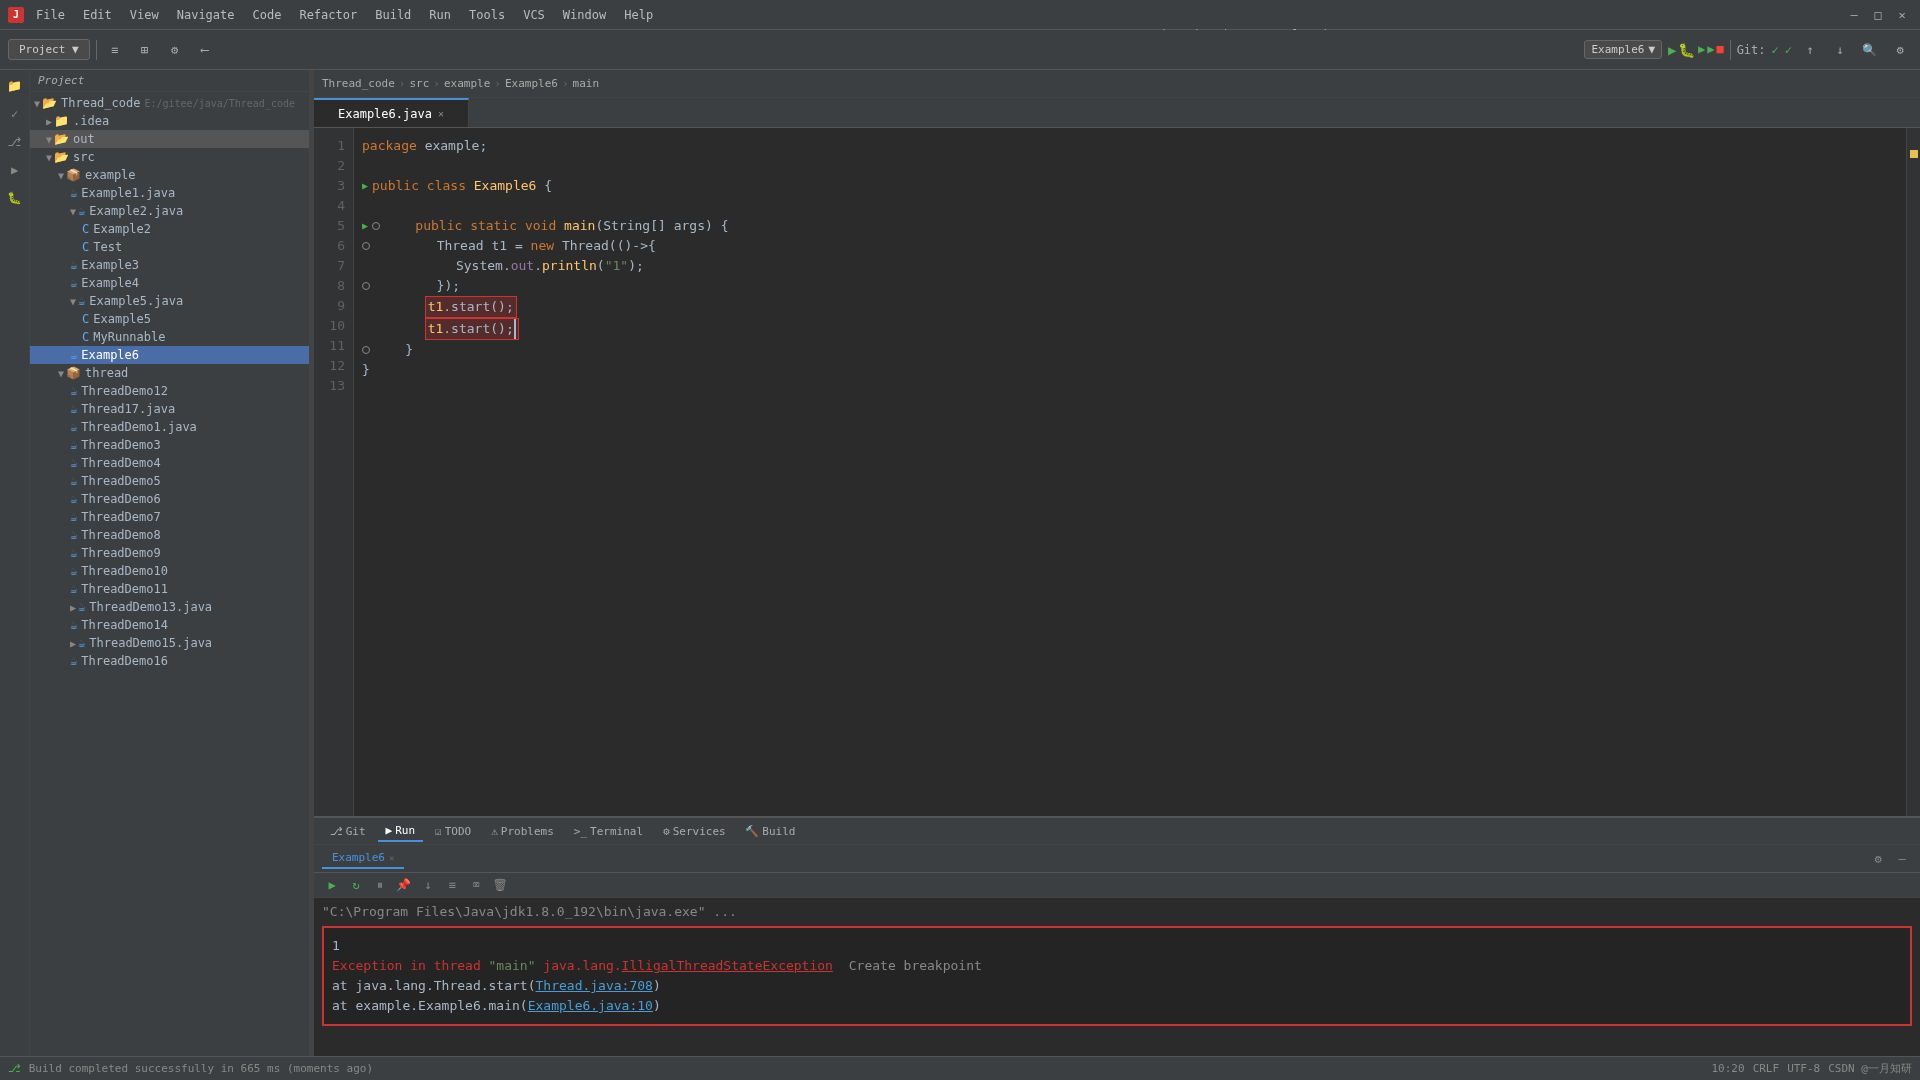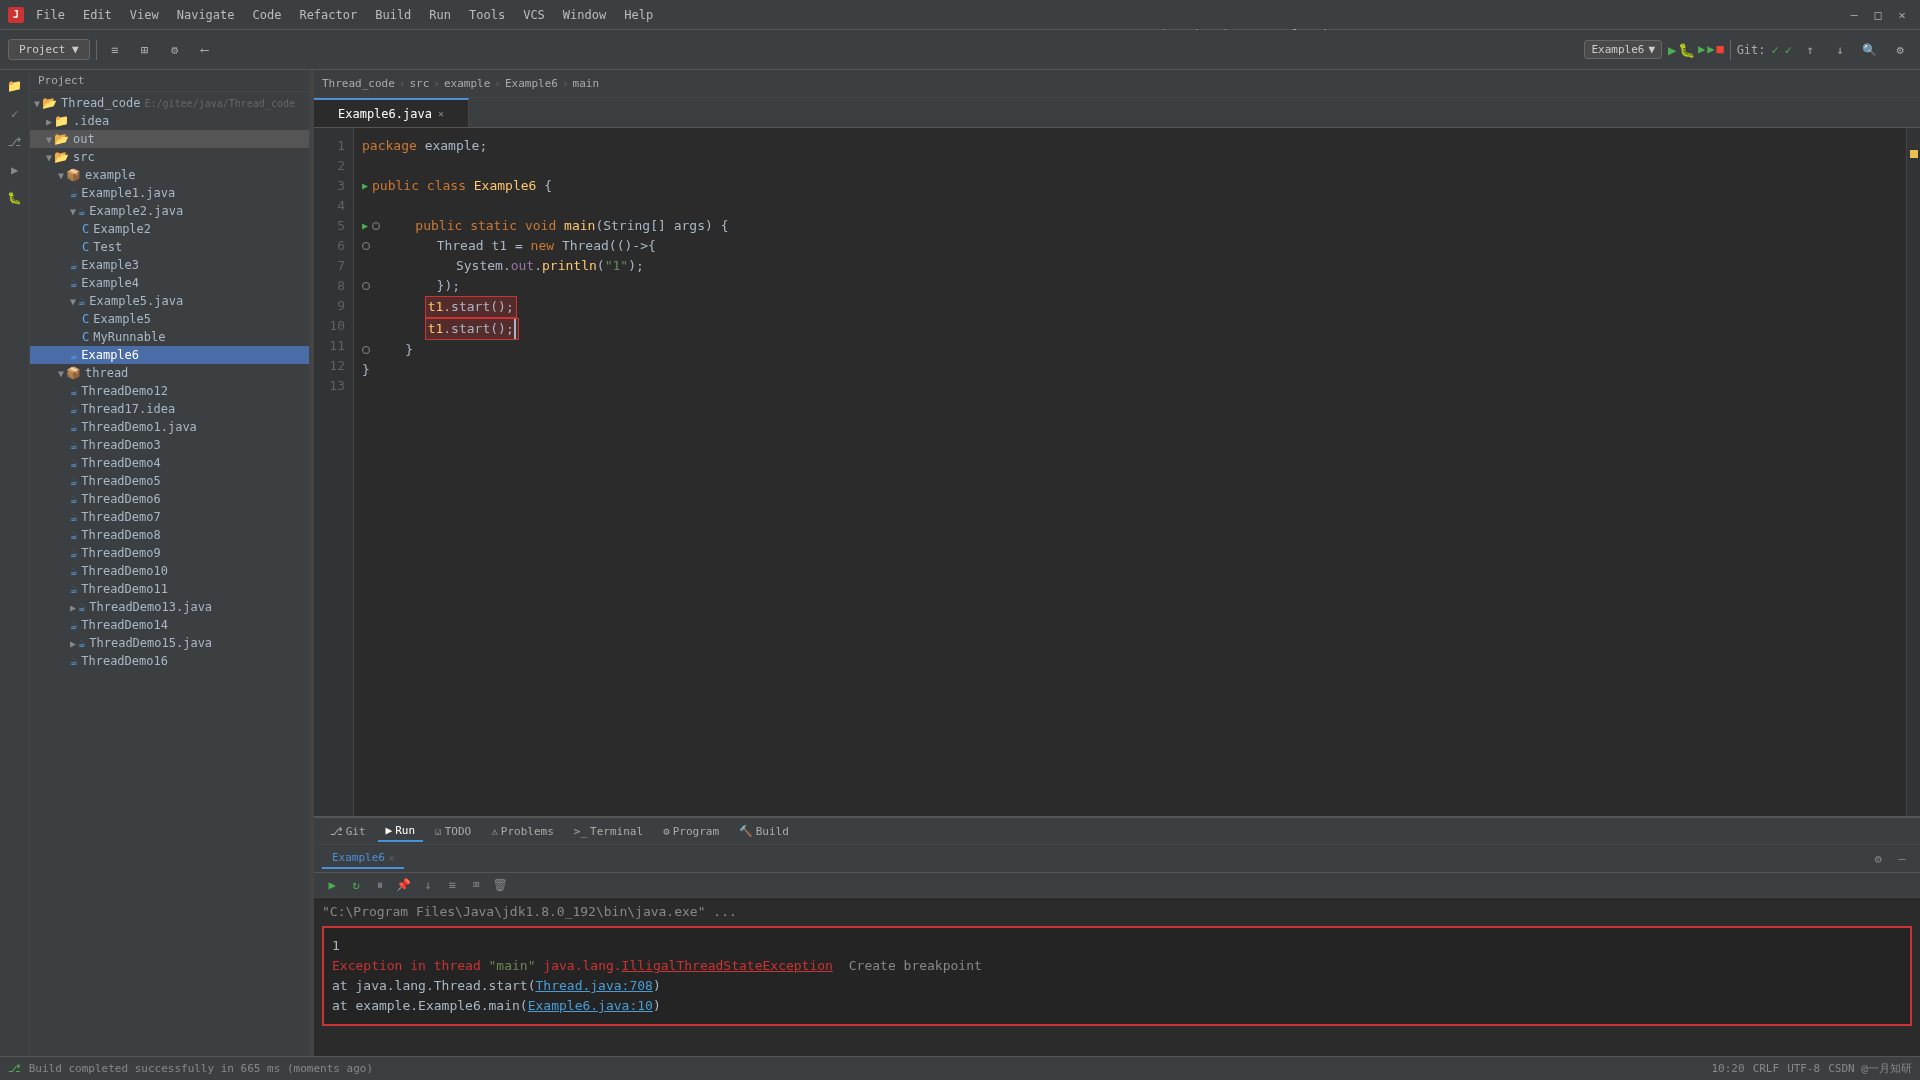--- a/index.html
+++ b/index.html
@@ -222,20 +222,21 @@
     }
     .file-tree-header {
       padding: 4px 8px;
       font-size: 11px;
       color: #aaa;
       background: #3c3f41;
       border-bottom: 1px solid #444;
       display: flex;
       align-items: center;
       gap: 4px;
+      font-style: italic;
     }
     .file-tree-content {
       flex: 1;
       overflow-y: auto;
       padding: 2px 0;
     }
     .tree-item {
       padding: 2px 0;
       cursor: pointer;
       display: flex;
@@ -601,21 +602,21 @@
         <span class="tree-arrow">▼</span>
         <span class="tree-icon" style="color:#e8a838;">📦</span>
         <span>thread</span>
       </div>
       <div class="tree-item" style="padding-left:40px;">
         <span class="tree-icon icon-java">☕</span>
         <span>ThreadDemo12</span>
       </div>
       <div class="tree-item" style="padding-left:40px;">
         <span class="tree-icon icon-java">☕</span>
-        <span>Thread17.idea</span>
+        <span>Thread17.java</span>
       </div>
       <div class="tree-item" style="padding-left:40px;">
         <span class="tree-icon icon-java">☕</span>
         <span>ThreadDemo1.java</span>
       </div>
       <div class="tree-item" style="padding-left:40px;">
         <span class="tree-icon icon-java">☕</span>
         <span>ThreadDemo3</span>
       </div>
       <div class="tree-item" style="padding-left:40px;">
@@ -793,21 +794,21 @@
         <div class="tool-tab">
           <span>⚠</span>
           <span>Problems</span>
         </div>
         <div class="tool-tab">
           <span>&gt;_</span>
           <span>Terminal</span>
         </div>
         <div class="tool-tab">
           <span>⚙</span>
-          <span>Program</span>
+          <span>Services</span>
         </div>
         <div class="tool-tab">
           <span>🔨</span>
           <span>Build</span>
         </div>
       </div>
 
       <div class="bottom-tab-bar">
         <div class="bottom-tab active">
           <span>Example6</span>

